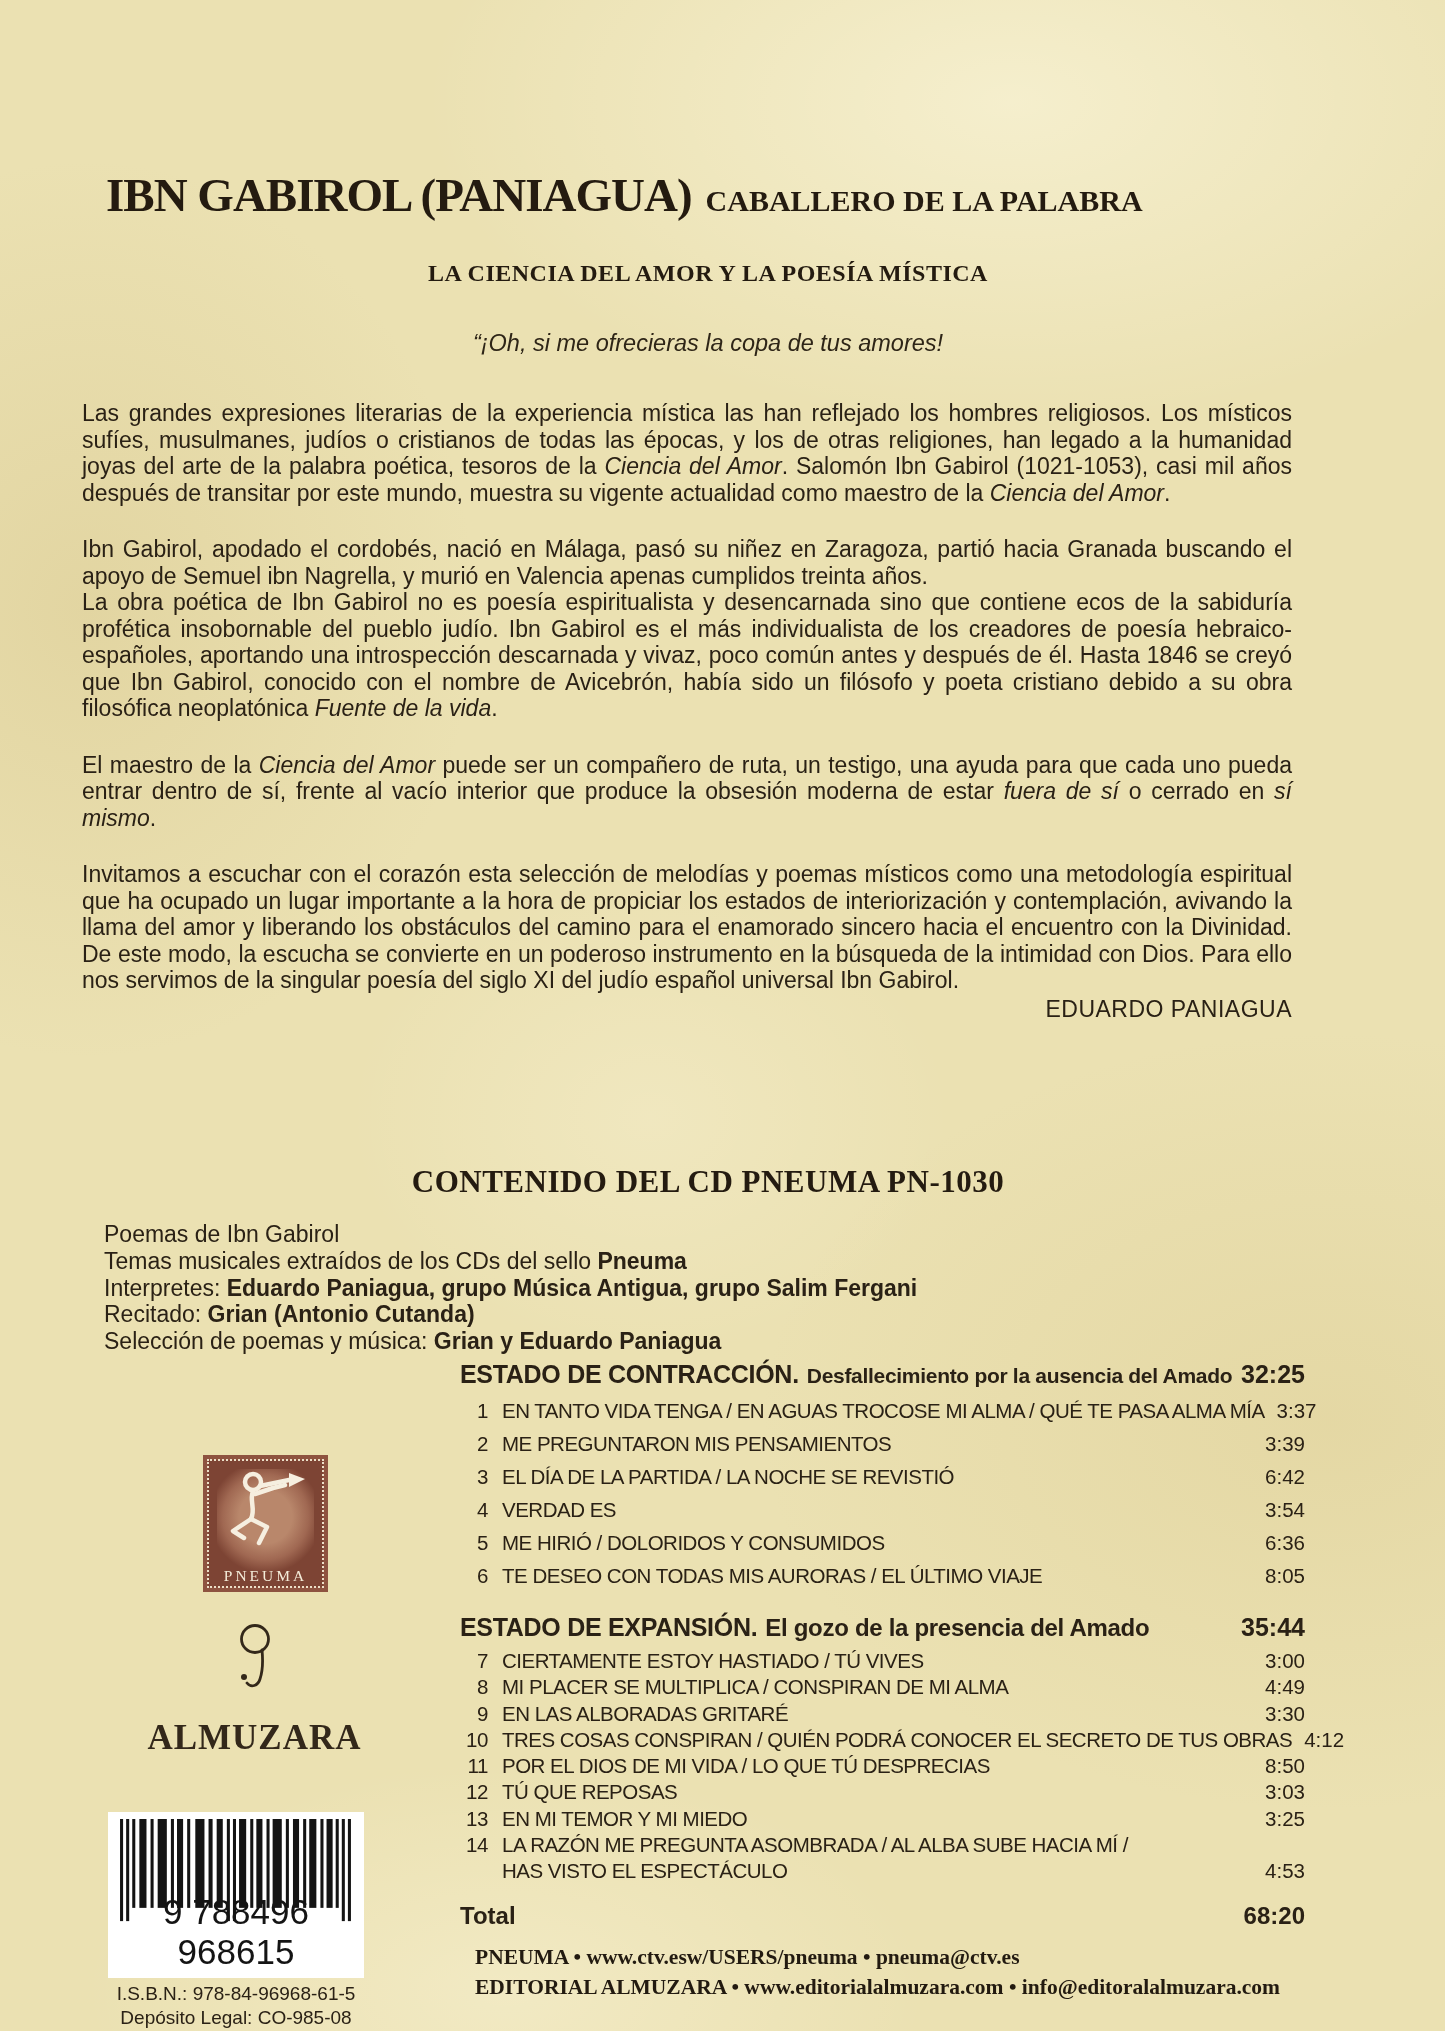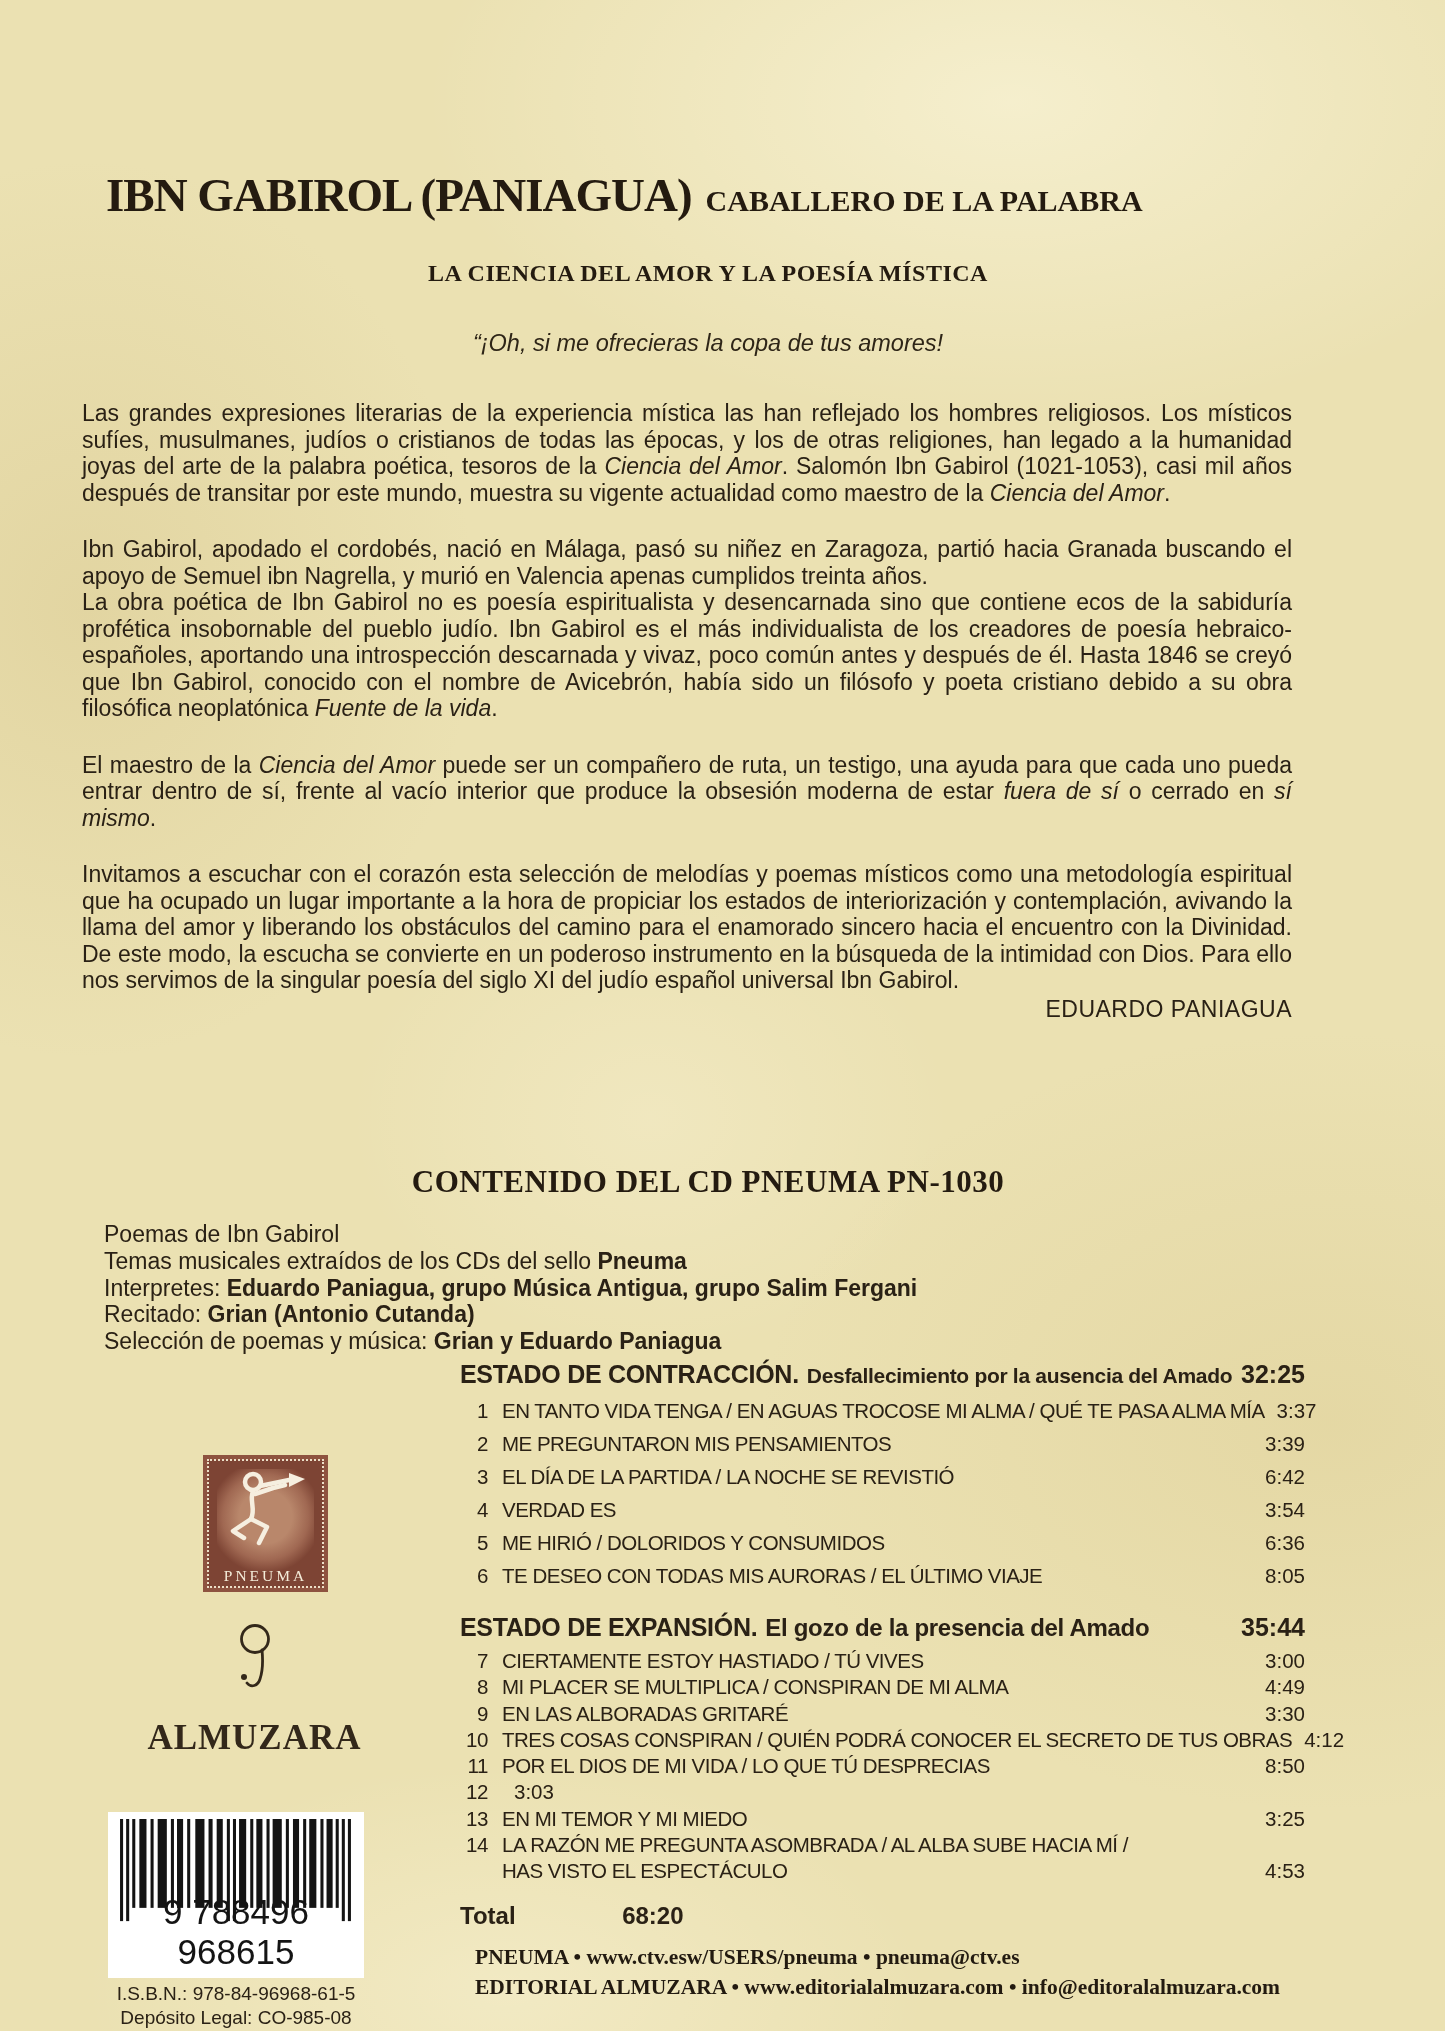--- a/index.html
+++ b/index.html
@@ -49,21 +49,21 @@
   .trow{display:flex;align-items:baseline;}
   .tnum{width:28px;text-align:right;margin-right:14px;font-size:20.5px;letter-spacing:-.4px;flex:none;}
   .ttitle{flex:1;white-space:nowrap;font-size:20.5px;letter-spacing:-.5px;}
   .ttime{margin-left:12px;font-size:20.5px;flex:none;text-align:center;}
   .section:nth-child(1) .sec-sub{font-size:21px;}
   .section:nth-child(1) .trow{height:33px;}
   .section:nth-child(2){margin-top:16px;}
   .section:nth-child(2) .sec-sub{font-size:24px;}
   .section:nth-child(2) .sec-head{margin-bottom:7px;}
   .section:nth-child(2) .trow{height:26.3px;}
-  .total-row{display:flex;justify-content:flex-start;align-items:baseline;margin-top:16px;font-weight:bold;font-size:24px;}
+  .total-row{display:flex;justify-content:space-between;align-items:baseline;margin-top:16px;font-weight:bold;font-size:24px;}
   .total-val{width:168px;text-align:right;}
 
   
   .pneuma-logo{position:absolute;left:203px;top:1455px;width:125px;height:137px;
     background:#7d4434;box-shadow:inset 0 0 0 5px #8e5340, inset 0 0 0 14px #7d4434;}
   .pneuma-inner{position:absolute;inset:4px;border:2px dotted #ecdfc8;}
   .pneuma-medal{position:absolute;inset:14px;
     background:radial-gradient(circle at 50% 44%, #b9876b 0 34%, #a06852 55%, #7d4434 72%);}
   .pneuma-fig{position:absolute;left:10px;top:6px;width:105px;height:96px;}
   .pneuma-word{position:absolute;left:0;right:0;bottom:7px;text-align:center;
@@ -188,20 +188,21 @@
               <span class="ttitle">TRES COSAS CONSPIRAN / QUIÉN PODRÁ CONOCER EL SECRETO DE TUS OBRAS</span>
               <span class="ttime">4:12</span>
             </div>
             <div class="trow">
               <span class="tnum">11</span>
               <span class="ttitle">POR EL DIOS DE MI VIDA / LO QUE TÚ DESPRECIAS</span>
               <span class="ttime">8:50</span>
             </div>
             <div class="trow">
               <span class="tnum">12</span>
+              <span class="ttitle">TÚ QUE REPOSAS</span>
               <span class="ttime">3:03</span>
             </div>
             <div class="trow">
               <span class="tnum">13</span>
               <span class="ttitle">EN MI TEMOR Y MI MIEDO</span>
               <span class="ttime">3:25</span>
             </div>
             <div class="trow">
               <span class="tnum">14</span>
               <span class="ttitle">LA RAZÓN ME PREGUNTA ASOMBRADA / AL ALBA SUBE HACIA MÍ /</span>

